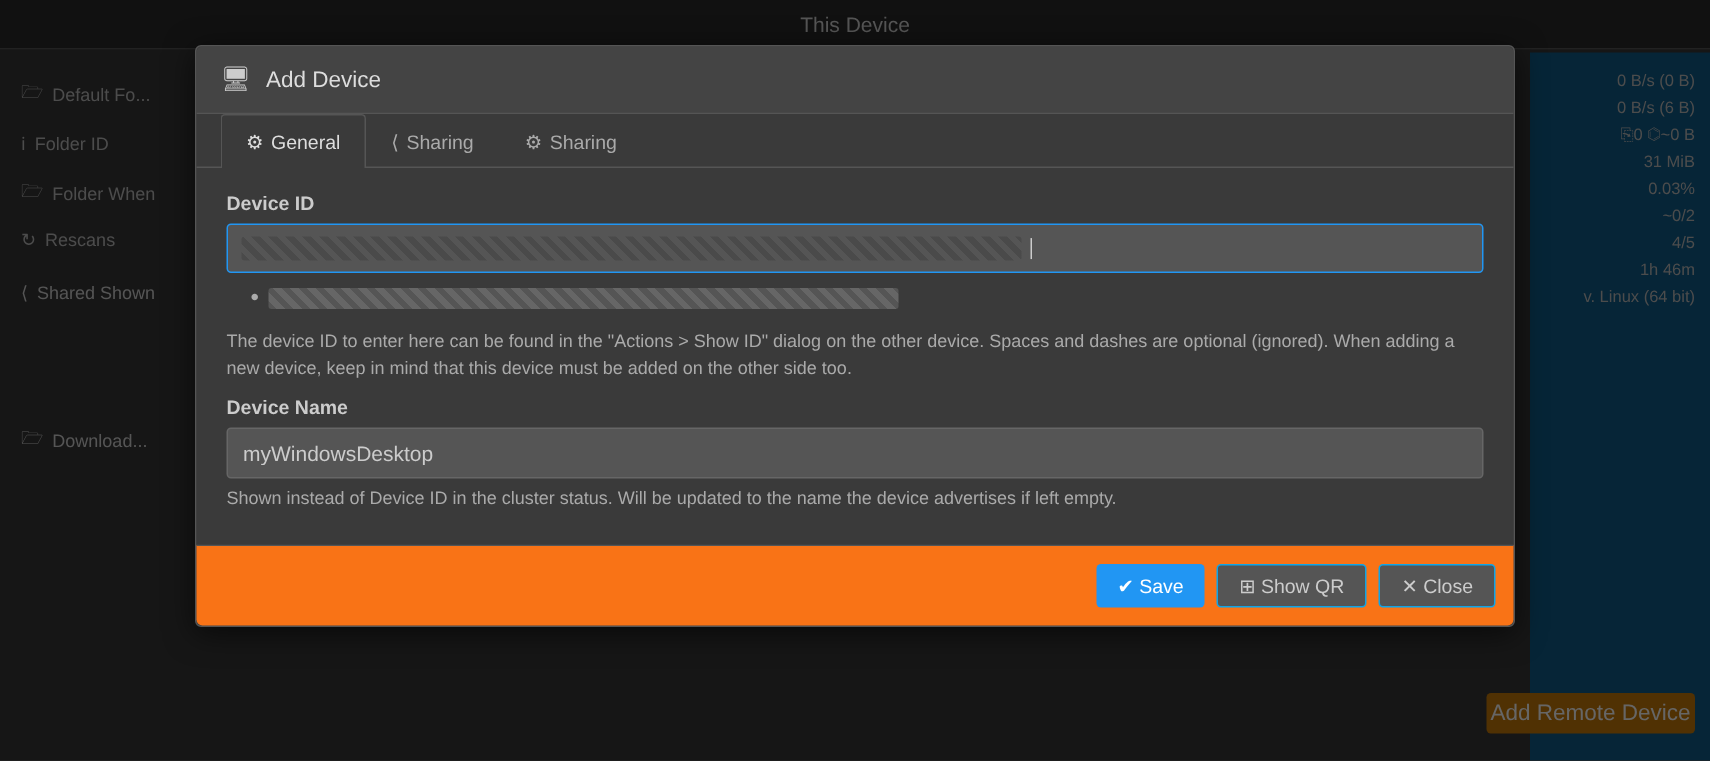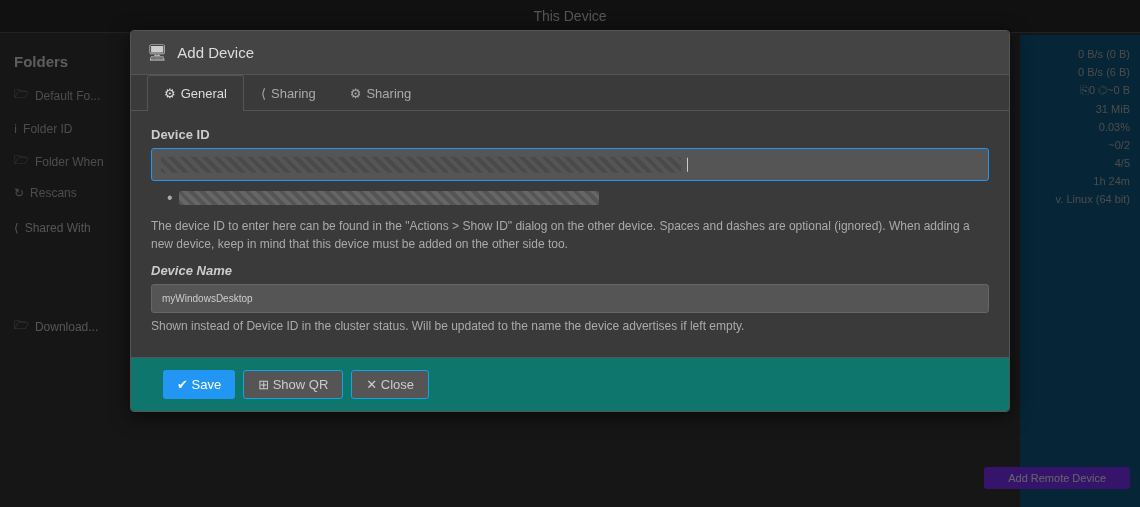--- a/index.html
+++ b/index.html
@@ -85,25 +85,25 @@
       color: #999;
       font-size: 11px;
       text-align: right;
     }
 
     
     .bg-add-device-btn {
       position: absolute;
       bottom: 18px;
       right: 10px;
-      background: #6d28d9;
+      background: #a16207;
       color: #ccc;
       border: none;
-      padding: 5px 24px;
-      font-size: 11px;
+      padding: 5px 3px;
+      font-size: 15px;
       border-radius: 3px;
       cursor: pointer;
     }
 
     
     .overlay-backdrop {
       position: absolute;
       top: 0;
       left: 0;
       width: 1140px;
@@ -254,31 +254,32 @@
       margin: 10px 0;
     }
 
     .device-name-input {
       width: 100%;
       background: #555;
       border: 1px solid #666;
       border-radius: 3px;
       padding: 8px 10px;
       color: #ccc;
-      font-size: 10px;
+      font-size: 14px;
       outline: none;
     }
 
     
     .modal-footer {
-      padding: 12px 32px;
-      display: flex;
+      padding: 12px 12px;
+      display: flex;
+      justify-content: flex-end;
       gap: 8px;
       border-top: 1px solid #555;
-      background: #0f766e;
+      background: #f97316;
       border-radius: 0 0 4px 4px;
     }
 
     .btn {
       padding: 6px 14px;
       border-radius: 3px;
       border: none;
       cursor: pointer;
       font-size: 13px;
       display: flex;
@@ -309,61 +310,60 @@
 </head>
 <body>
 
 <div class="bg-page">
 
   <div class="bg-header">
     <span class="bg-header-title">This Device</span>
   </div>
 
   <div class="bg-sidebar">
-    <div class="bg-sidebar-title">Folders</div>
 
     <div class="bg-sidebar-item">
       <span>🗁</span>
       <span>Default Fo...</span>
     </div>
     <div class="bg-sidebar-item">
       <span>ℹ</span>
       <span>Folder ID</span>
     </div>
     <div class="bg-sidebar-item">
       <span>🗁</span>
       <span>Folder When</span>
     </div>
     <div class="bg-sidebar-item">
       <span>↻</span>
       <span>Rescans</span>
     </div>
 
     <div class="bg-sidebar-item section-header">
       <span>⟨</span>
-      <span>Shared With</span>
+      <span>Shared Shown</span>
     </div>
 
     <div style="height:60px;"></div>
 
     <div class="bg-sidebar-item section-header">
       <span>🗁</span>
       <span>Download...</span>
     </div>
   </div>
 
   <div class="bg-right">
     <div class="bg-right-row">0 B/s (0 B)</div>
     <div class="bg-right-row">0 B/s (6 B)</div>
     <div class="bg-right-row">⎘0 ⌬~0 B</div>
     <div class="bg-right-row">31 MiB</div>
     <div class="bg-right-row">0.03%</div>
     <div class="bg-right-row">~0/2</div>
     <div class="bg-right-row">4/5</div>
-    <div class="bg-right-row">1h 24m</div>
+    <div class="bg-right-row">1h 46m</div>
     <div class="bg-right-row">v. Linux (64 bit)</div>
   </div>
 
   <button class="bg-add-device-btn">Add Remote Device</button>
 
   <div class="overlay-backdrop"></div>
 
   <div class="modal">
 
     <div class="modal-header">
@@ -402,21 +402,21 @@
         <div class="nearby-item">
           <span style="color:#aaa; font-size:16px;">•</span>
           <div class="nearby-bar"></div>
         </div>
       </div>
 
       
       <div class="info-text">The device ID to enter here can be found in the "Actions &gt; Show ID" dialog on the other device. Spaces and dashes are optional (ignored). When adding a new device, keep in mind that this device must be added on the other side too.</div>
 
       
-      <div class="field-label" style="margin-top:10px;font-style:italic;">Device Name</div>
+      <div class="field-label" style="margin-top:10px;">Device Name</div>
       <input class="device-name-input" type="text" value="myWindowsDesktop" style="">
       <div class="help-text" style="margin-top:6px;">Shown instead of Device ID in the cluster status. Will be updated to the name the device advertises if left empty.</div>
     </div>
 
     <div class="modal-footer">
       <button class="btn btn-primary">✔ Save</button>
       <button class="btn btn-secondary">⊞ Show QR</button>
       <button class="btn btn-secondary">✕ Close</button>
     </div>
   </div>

